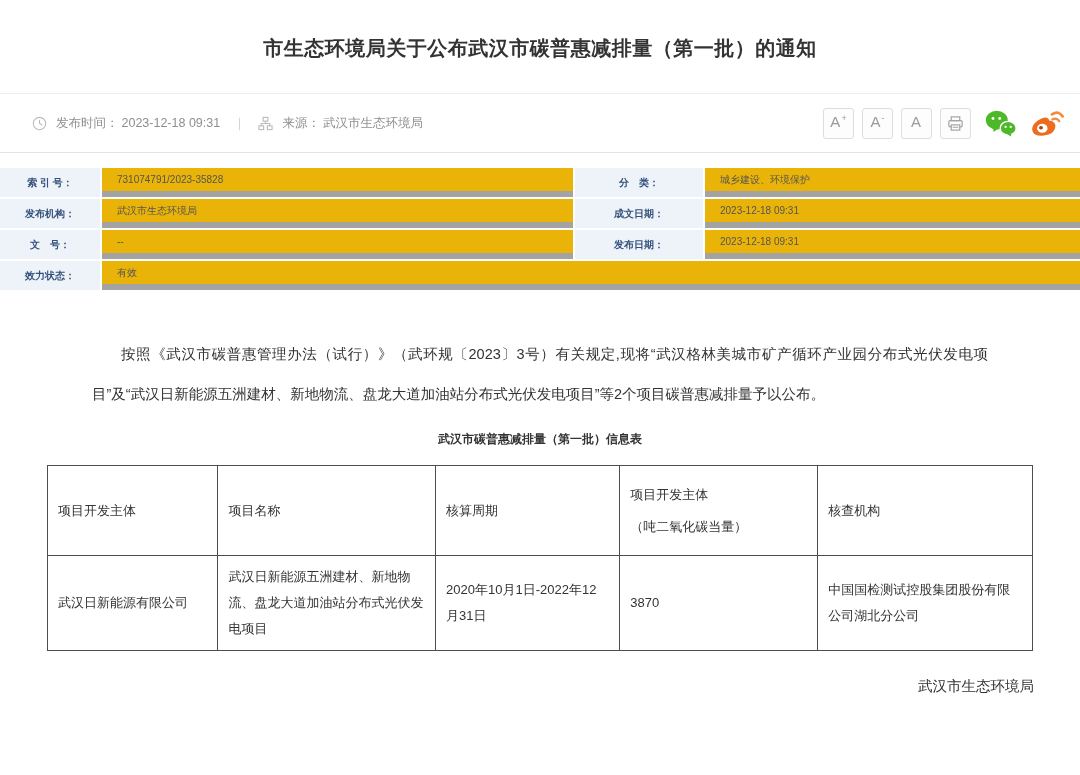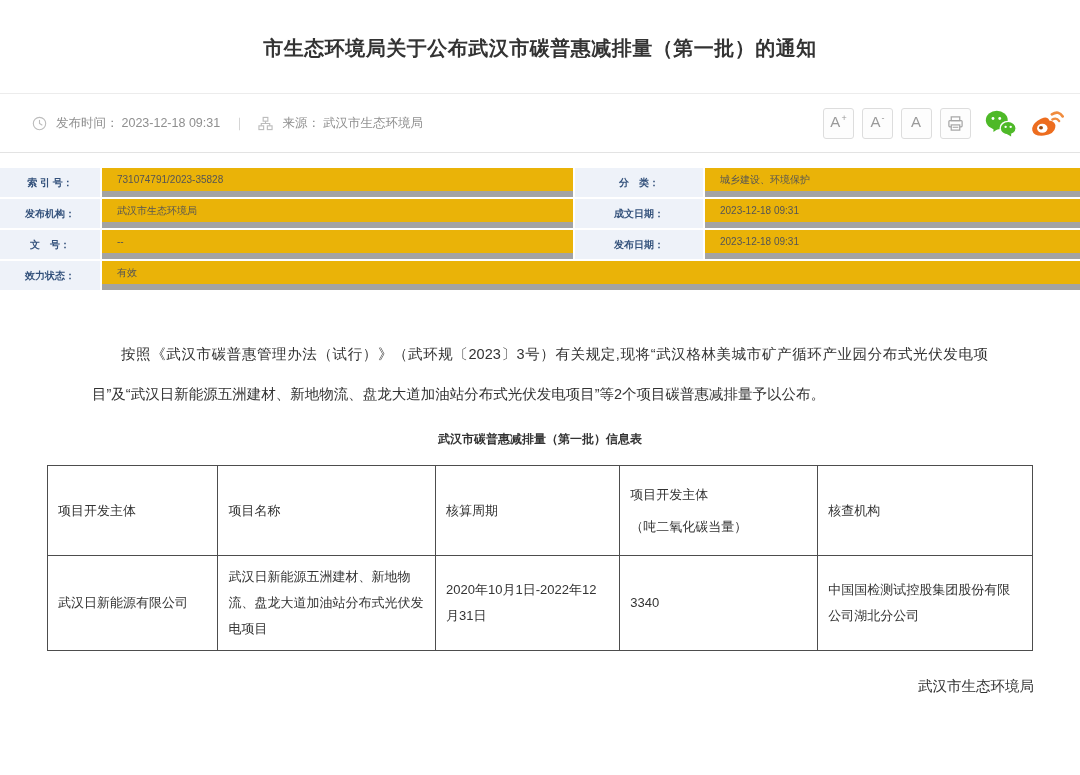--- a/index.html
+++ b/index.html
@@ -182,21 +182,21 @@
         <span class="hdr-sub">（吨二氧化碳当量）</span>
       </th>
       <th class="col5">核查机构</th>
     </tr>
   </thead>
   <tbody>
     <tr>
       <td>武汉日新能源有限公司</td>
       <td>武汉日新能源五洲建材、新地物流、盘龙大道加油站分布式光伏发电项目</td>
       <td>2020年10月1日-2022年12月31日</td>
-      <td>3340</td>
+      <td>3870</td>
       <td>中国国检测试控股集团股份有限公司湖北分公司</td>
     </tr>
   </tbody>
 </table>
 
 <div class="signature">
   <div class="org">武汉市生态环境局</div>
 
 </div>
 

